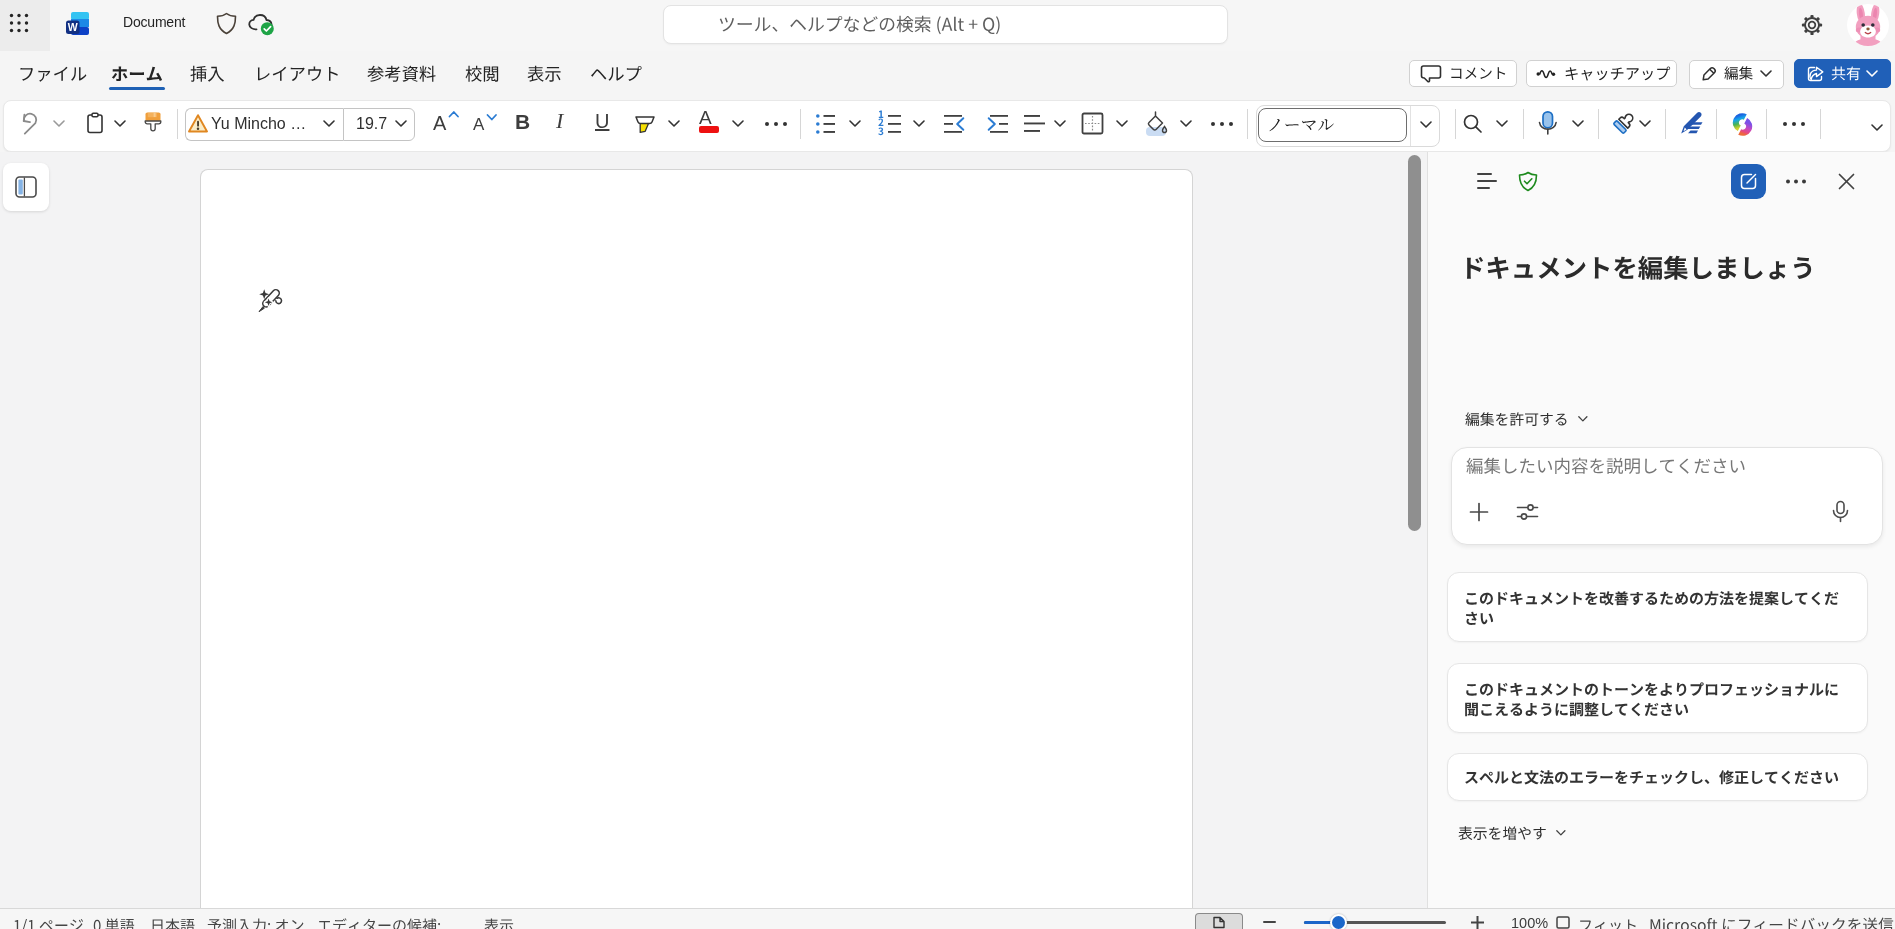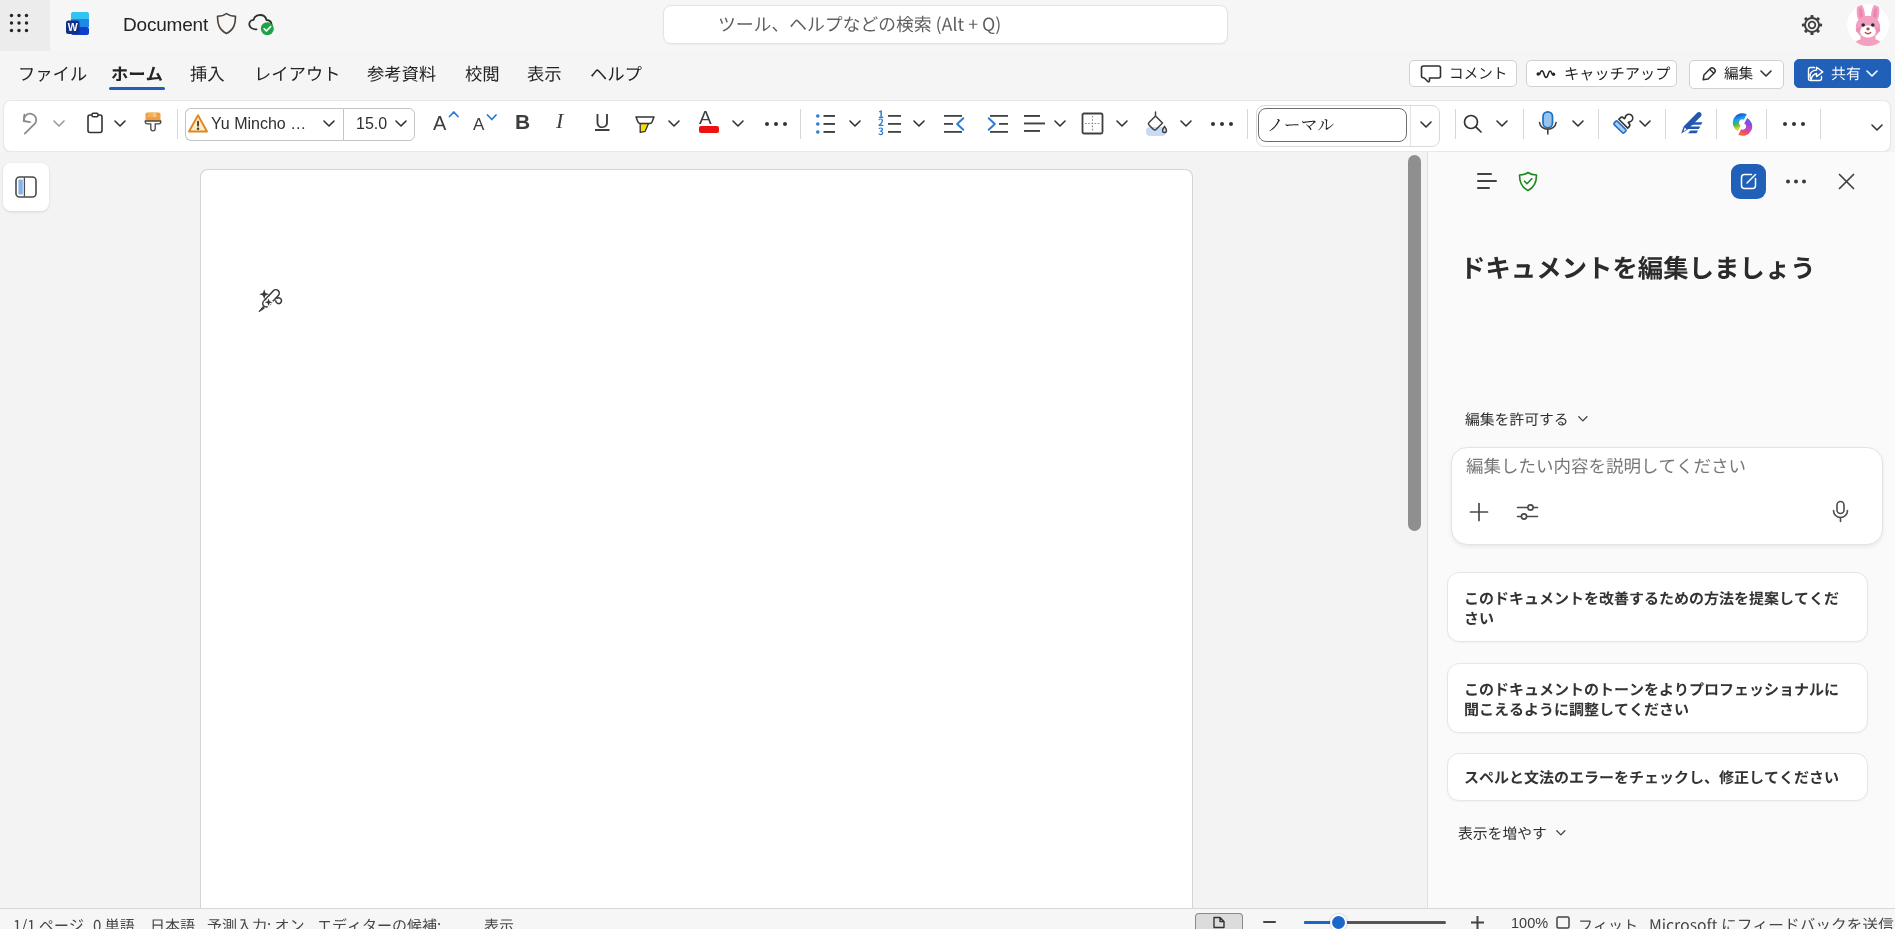--- a/index.html
+++ b/index.html
@@ -184,21 +184,21 @@
     <circle cx="26.5" cy="30.5" r="1.7" fill="#242424"></circle>
   </svg>
 <svg style="position:absolute;left:66px;top:11px" width="24" height="24" viewBox="0 0 24 24">
 <rect x="5" y="1" width="18" height="8" rx="2" fill="#33c3f2"></rect>
 <rect x="5" y="8" width="18" height="8" fill="#1d88e6"></rect>
 <rect x="5" y="16" width="18" height="8" rx="2" fill="#0d41c6"></rect>
 <rect x="5" y="1" width="3" height="23" fill="none"></rect>
 <rect x="0" y="9.5" width="13.5" height="13.5" rx="2.5" fill="#123083"></rect>
 <text x="6.7" y="20" font-family="Liberation Sans" font-weight="bold" font-size="10.5" fill="#fff" text-anchor="middle">W</text>
 </svg>
-<div style="position:absolute;left:123px;top:14px;font-size:19px;letter-spacing:-0.2px;color:#242424">Document</div>
+<div style="position:absolute;left:123px;top:14px;font-size:14px;letter-spacing:-0.2px;color:#242424">Document</div>
 <svg style="position:absolute;left:216px;top:12px" width="21" height="23" viewBox="0 0 21 23">
 <path d="M10.5 1.5 C13 3.5 16.5 4.3 19.5 4.3 C19.5 11 18.5 17.5 10.5 21.5 C2.5 17.5 1.5 11 1.5 4.3 C4.5 4.3 8 3.5 10.5 1.5 Z" fill="none" stroke="#4a4138" stroke-width="1.6" stroke-linejoin="round"></path>
 </svg>
 <svg style="position:absolute;left:247px;top:13px" width="32" height="24" viewBox="0 0 32 24">
 <path d="M9.5 16.4 C5.5 16.6 2.5 14.4 2.3 11.6 C2.1 9.1 4 7.1 6.6 6.8 C7.3 4 9.9 2 13 2 C16.2 2 18.9 4.1 19.5 7 C22.2 7.2 24.3 9 24.5 11.3 C24.6 12.1 24.4 12.9 24 13.6" fill="none" stroke="#2f2f2f" stroke-width="1.8" stroke-linecap="round"></path>
 <circle cx="20.3" cy="15.7" r="6.5" fill="#1ea446"></circle>
 <path d="M17.2 15.8 L19.4 18 L23.6 13.7" fill="none" stroke="#fff" stroke-width="1.7" stroke-linecap="round" stroke-linejoin="round"></path>
 </svg>
 <div style="position:absolute;left:663px;top:5px;width:565px;height:39px;background:#fff;border:1px solid #e3e3e3;border-radius:8px;box-shadow:0 1px 2px rgba(0,0,0,.04);"></div>
 <div style="position:absolute;left:718px;top:13.2px;"><svg width="285" height="24" viewBox="0 0 285 24">
@@ -407,21 +407,21 @@
 <div style="position:absolute;left:342.5px;top:107.5px;width:72.5px;height:33px;background:#fff;border:1px solid #c4c4c4;border-radius:0 6px 6px 0;"></div>
 <svg style="position:absolute;left:188px;top:113px" width="20" height="20" viewBox="0 0 20 20">
 <path d="M10 2.2 L19 18.5 L1 18.5 Z" fill="#faecc7" stroke="#e08721" stroke-width="1.9" stroke-linejoin="round"></path>
 <rect x="9.1" y="7.8" width="1.9" height="5.8" rx="0.9" fill="#4a3f2c"></rect>
 <circle cx="10" cy="15.8" r="1.25" fill="#4a3f2c"></circle>
 </svg>
 <div style="position:absolute;left:211px;top:115px;font-size:16px;color:#2f2f2f;font-family:'Liberation Sans'">Yu Mincho …</div>
 <svg style="position:absolute;left:323px;top:120px" width="12" height="8" viewBox="0 0 12 8">
     <path d="M1 1 L6 6 L11 1" fill="none" stroke="#333" stroke-width="1.6" stroke-linecap="round" stroke-linejoin="round" transform="scale(1)"></path>
   </svg>
-<div style="position:absolute;left:356px;top:115px;font-size:16px;color:#2f2f2f">15.0</div>
+<div style="position:absolute;left:356px;top:115px;font-size:16px;color:#2f2f2f">19.7</div>
 <svg style="position:absolute;left:395px;top:120px" width="12" height="8" viewBox="0 0 12 8">
     <path d="M1 1 L6 6 L11 1" fill="none" stroke="#333" stroke-width="1.6" stroke-linecap="round" stroke-linejoin="round" transform="scale(1)"></path>
   </svg>
 <div style="position:absolute;left:433px;top:112px;font-size:20px;color:#3d3d3d">A</div>
 <svg style="position:absolute;left:448px;top:110px" width="12" height="9" viewBox="0 0 12 9">
     <path d="M1.5 6.5 L5.8 2 L10 6.5" fill="none" stroke="#2b7cd3" stroke-width="1.8" stroke-linecap="round" stroke-linejoin="round"></path>
   </svg>
 <div style="position:absolute;left:473px;top:115px;font-size:17px;color:#3d3d3d">A</div>
 <svg style="position:absolute;left:486px;top:113px" width="12" height="9" viewBox="0 0 12 9">
     <path d="M1.5 2 L5.8 6.5 L10 2" fill="none" stroke="#2b7cd3" stroke-width="1.8" stroke-linecap="round" stroke-linejoin="round"></path>

